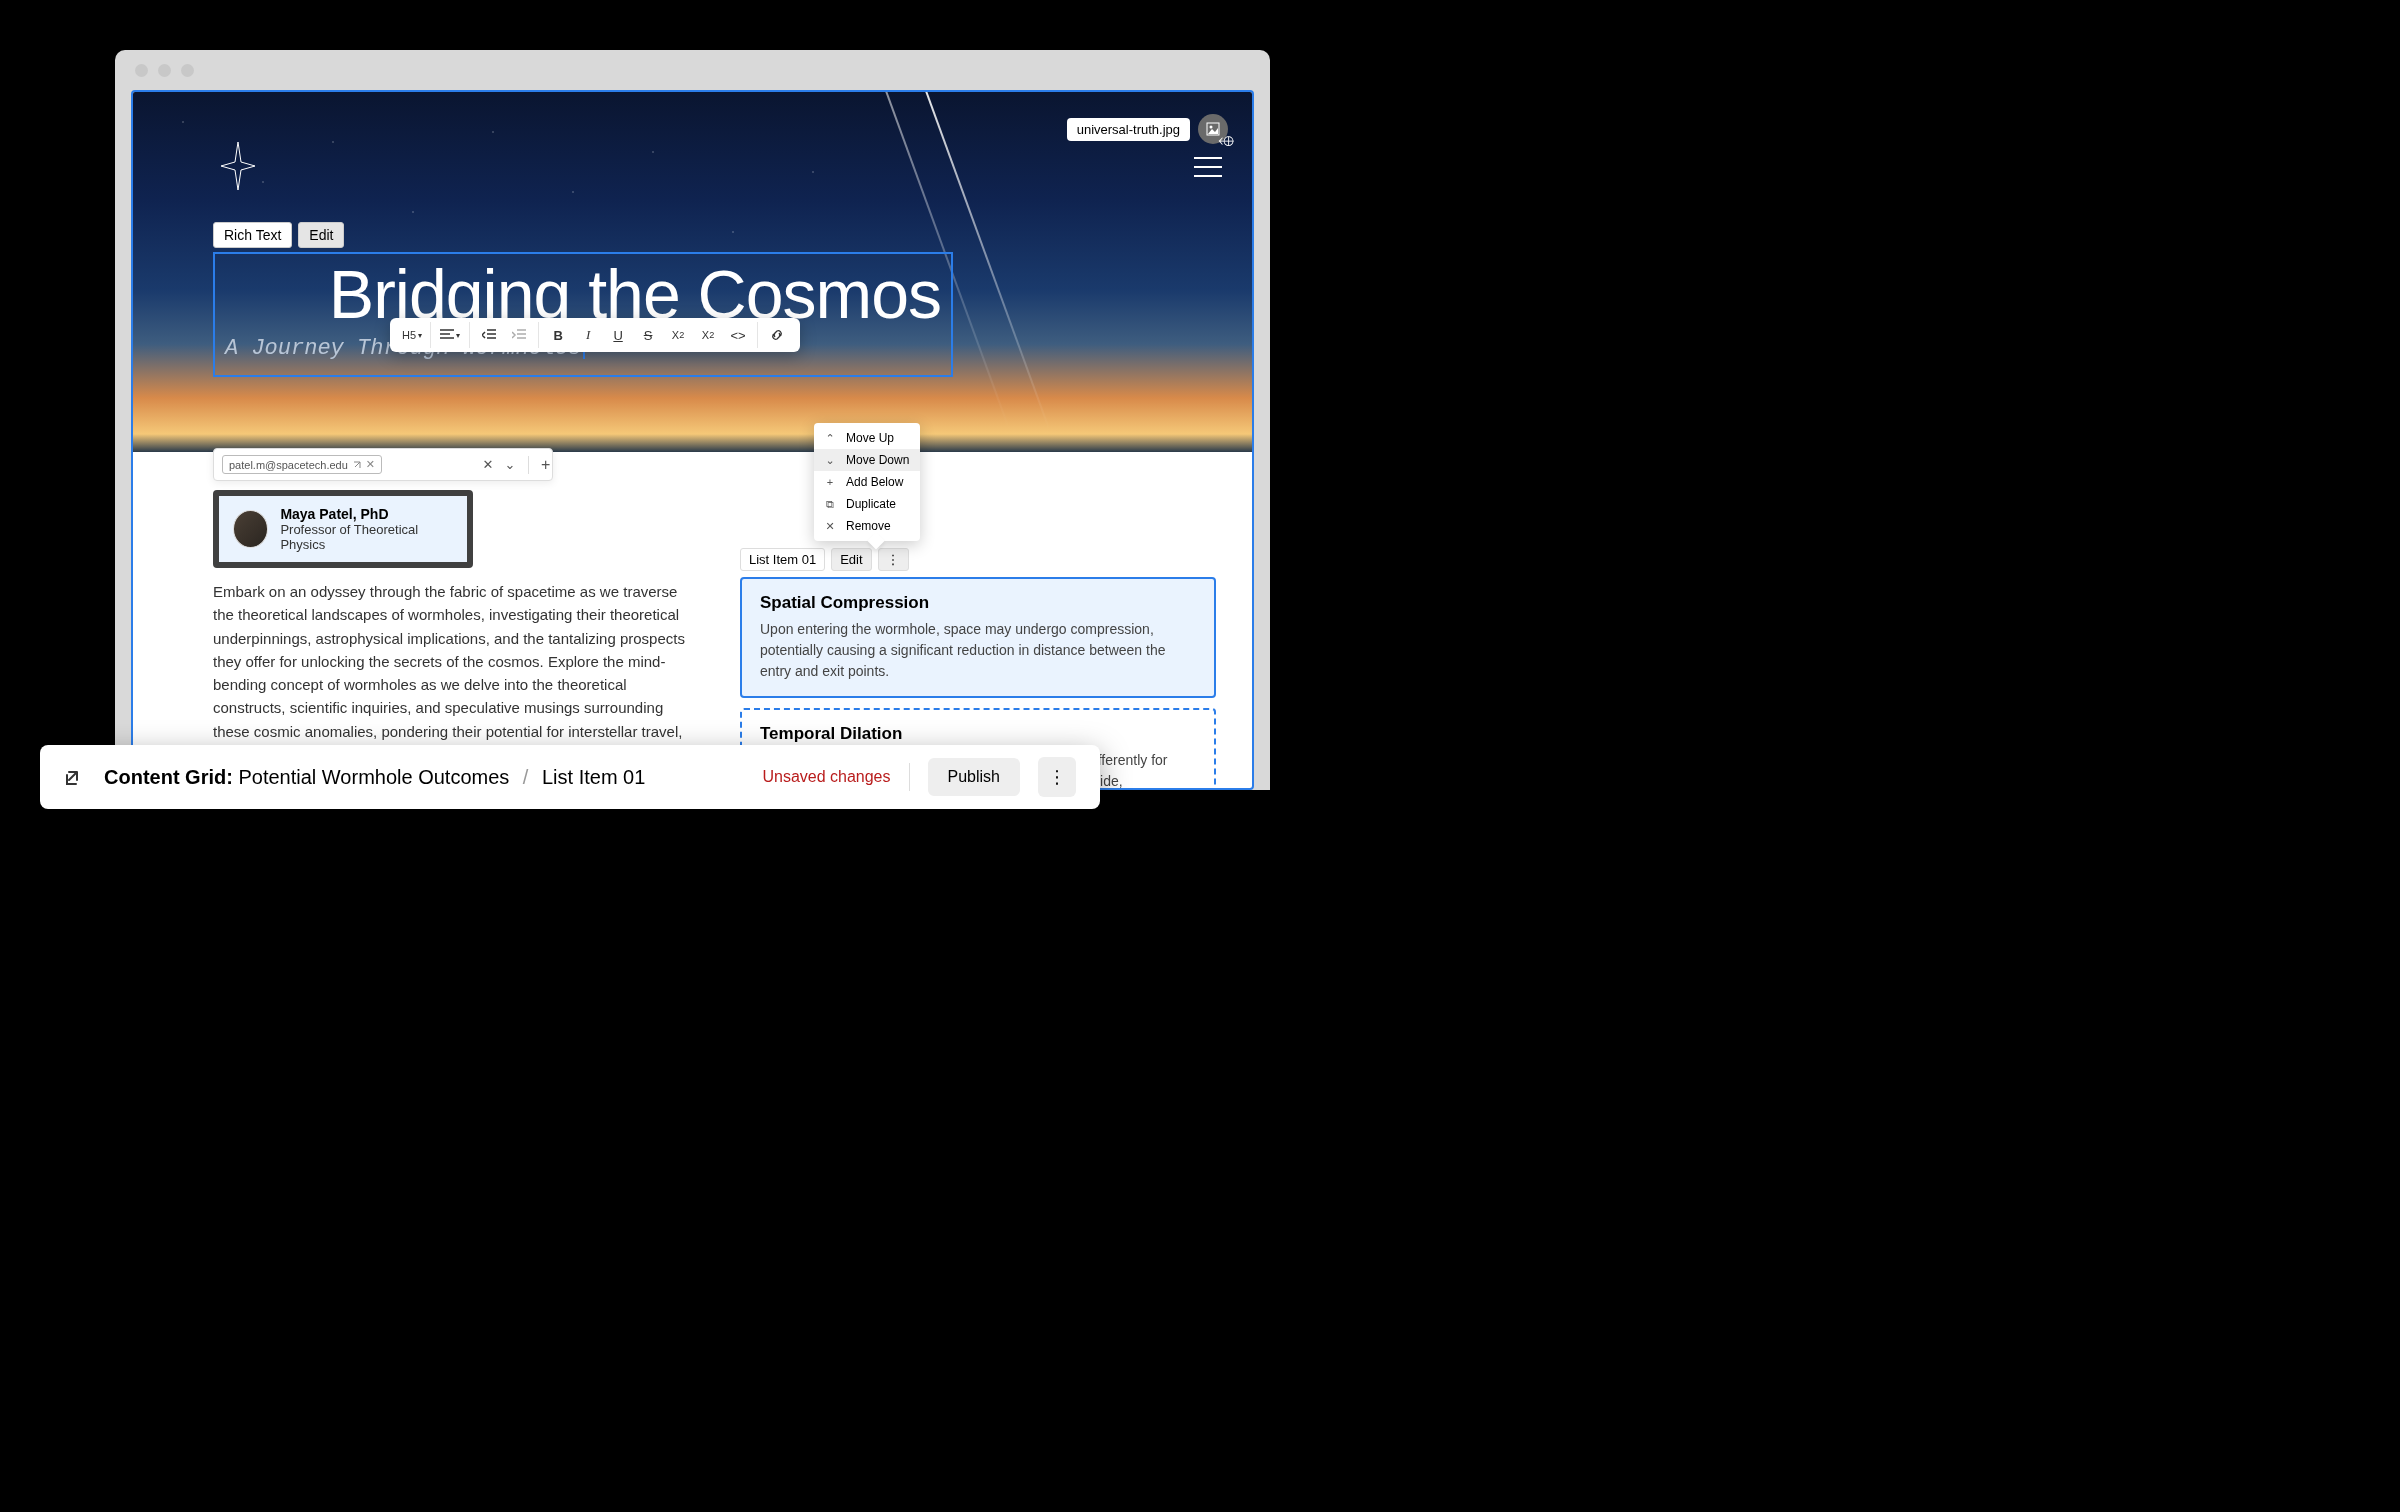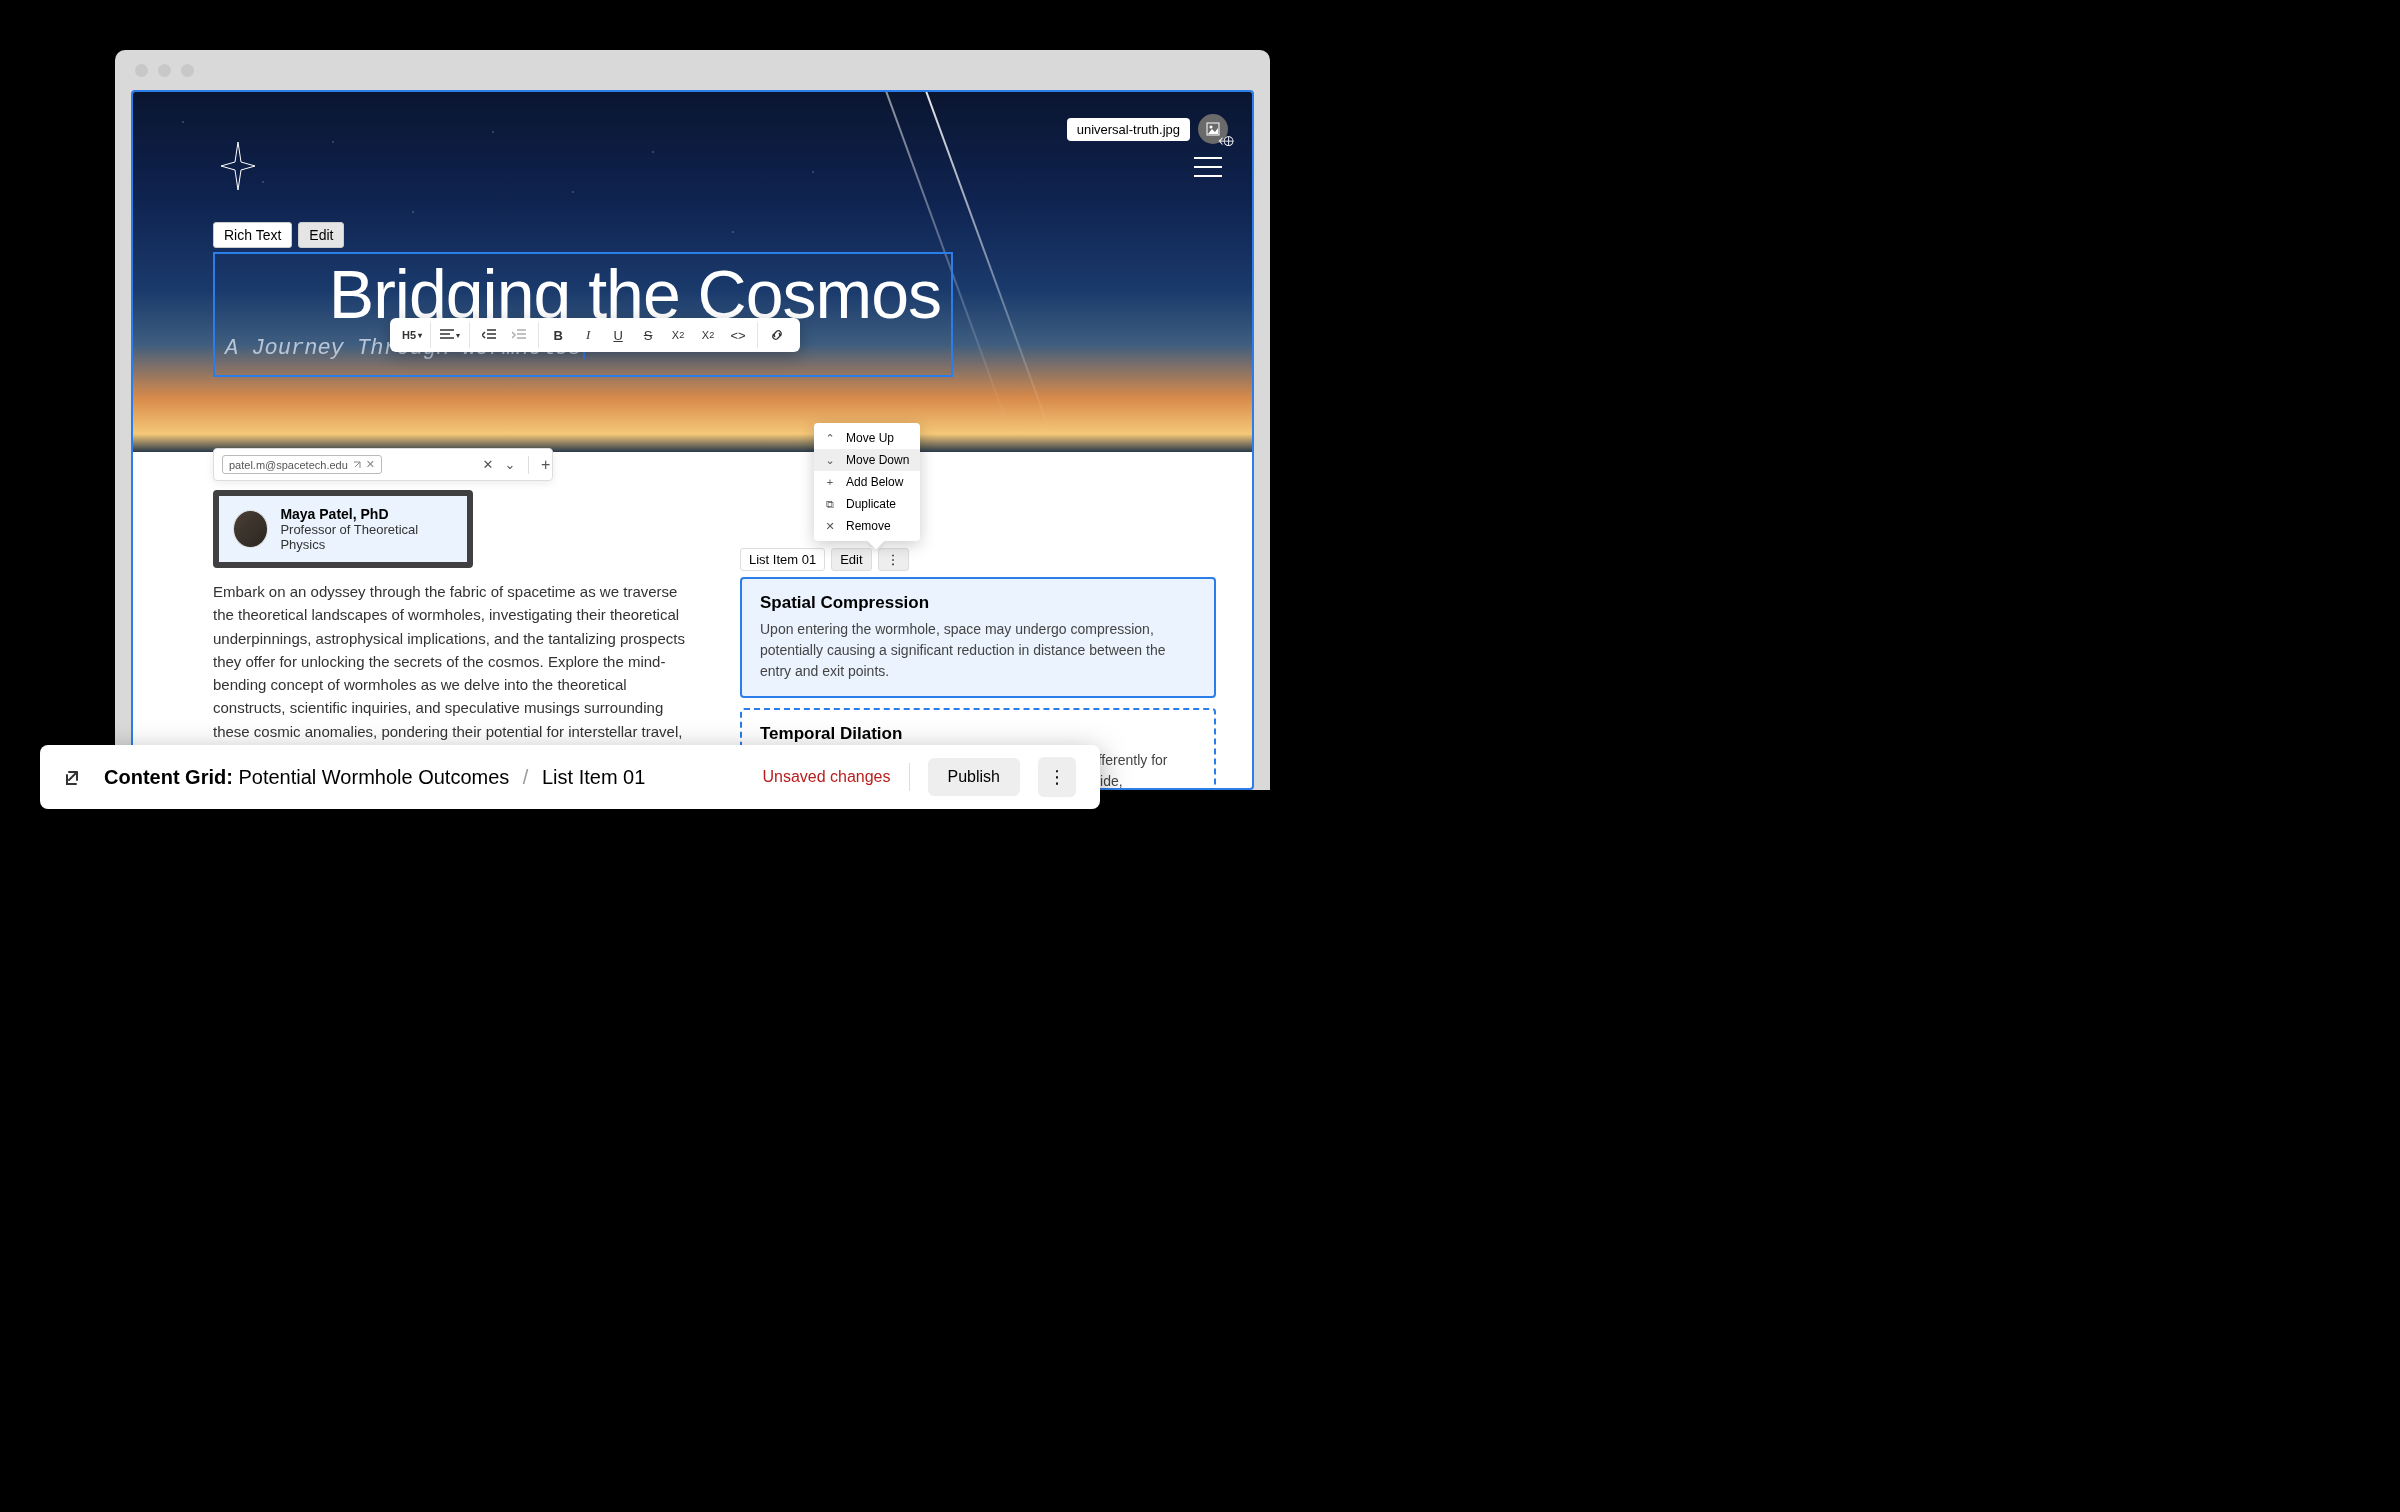--- a/index.html
+++ b/index.html
@@ -42,21 +42,21 @@
 .hero-title-box { position: absolute; left: 80px; top: 160px; width: 740px; border: 2px solid #2b7de9; padding: 6px 10px 14px; }
 .hero-title { color: #fff; font-size: 68px; font-weight: 400; letter-spacing: -1px; line-height: 1; text-align: right; }
 .hero-subtitle { color: #b8c5d6; font-size: 22px; font-style: italic; font-family: "Courier New", monospace; margin-top: 8px; position: relative; display: inline-block; }
 .caret { position: absolute; right: -4px; bottom: 2px; width: 2px; height: 24px; background: #2b7de9; }
 
 
 .rt-bar { position: absolute; left: 390px; top: 318px; background: #fff; border-radius: 6px; box-shadow: 0 4px 16px rgba(0,0,0,0.25); display: flex; align-items: center; padding: 4px; z-index: 20; }
 .rt-bar .grp { display: flex; align-items: center; border-right: 1px solid #e5e5e5; padding: 0 4px; }
 .rt-bar .grp:last-child { border-right: none; }
 .rt-bar button { border: none; background: none; width: 30px; height: 26px; font-size: 13px; color: #333; cursor: pointer; display: flex; align-items: center; justify-content: center; }
-.rt-bar .h5 { font-size: 11px; font-weight: bold; width: auto; padding: 0 4px; text-align: right; }
+.rt-bar .h5 { font-size: 11px; font-weight: normal; width: auto; padding: 0 4px; text-align: right; }
 .rt-bar .dd::after { content: "▾"; font-size: 8px; margin-left: 2px; }
 .rt-bar .b { font-weight: bold; }
 .rt-bar .i { font-style: italic; font-family: serif; }
 .rt-bar .u { text-decoration: underline; }
 .rt-bar .s { text-decoration: line-through; }
 .rt-bar .sub { font-size: 11px; }
 .rt-bar .sup { font-size: 11px; }
 
 
 .body-area { position: relative; padding: 0 80px 40px; background: #fff; margin-top: 8px; }

